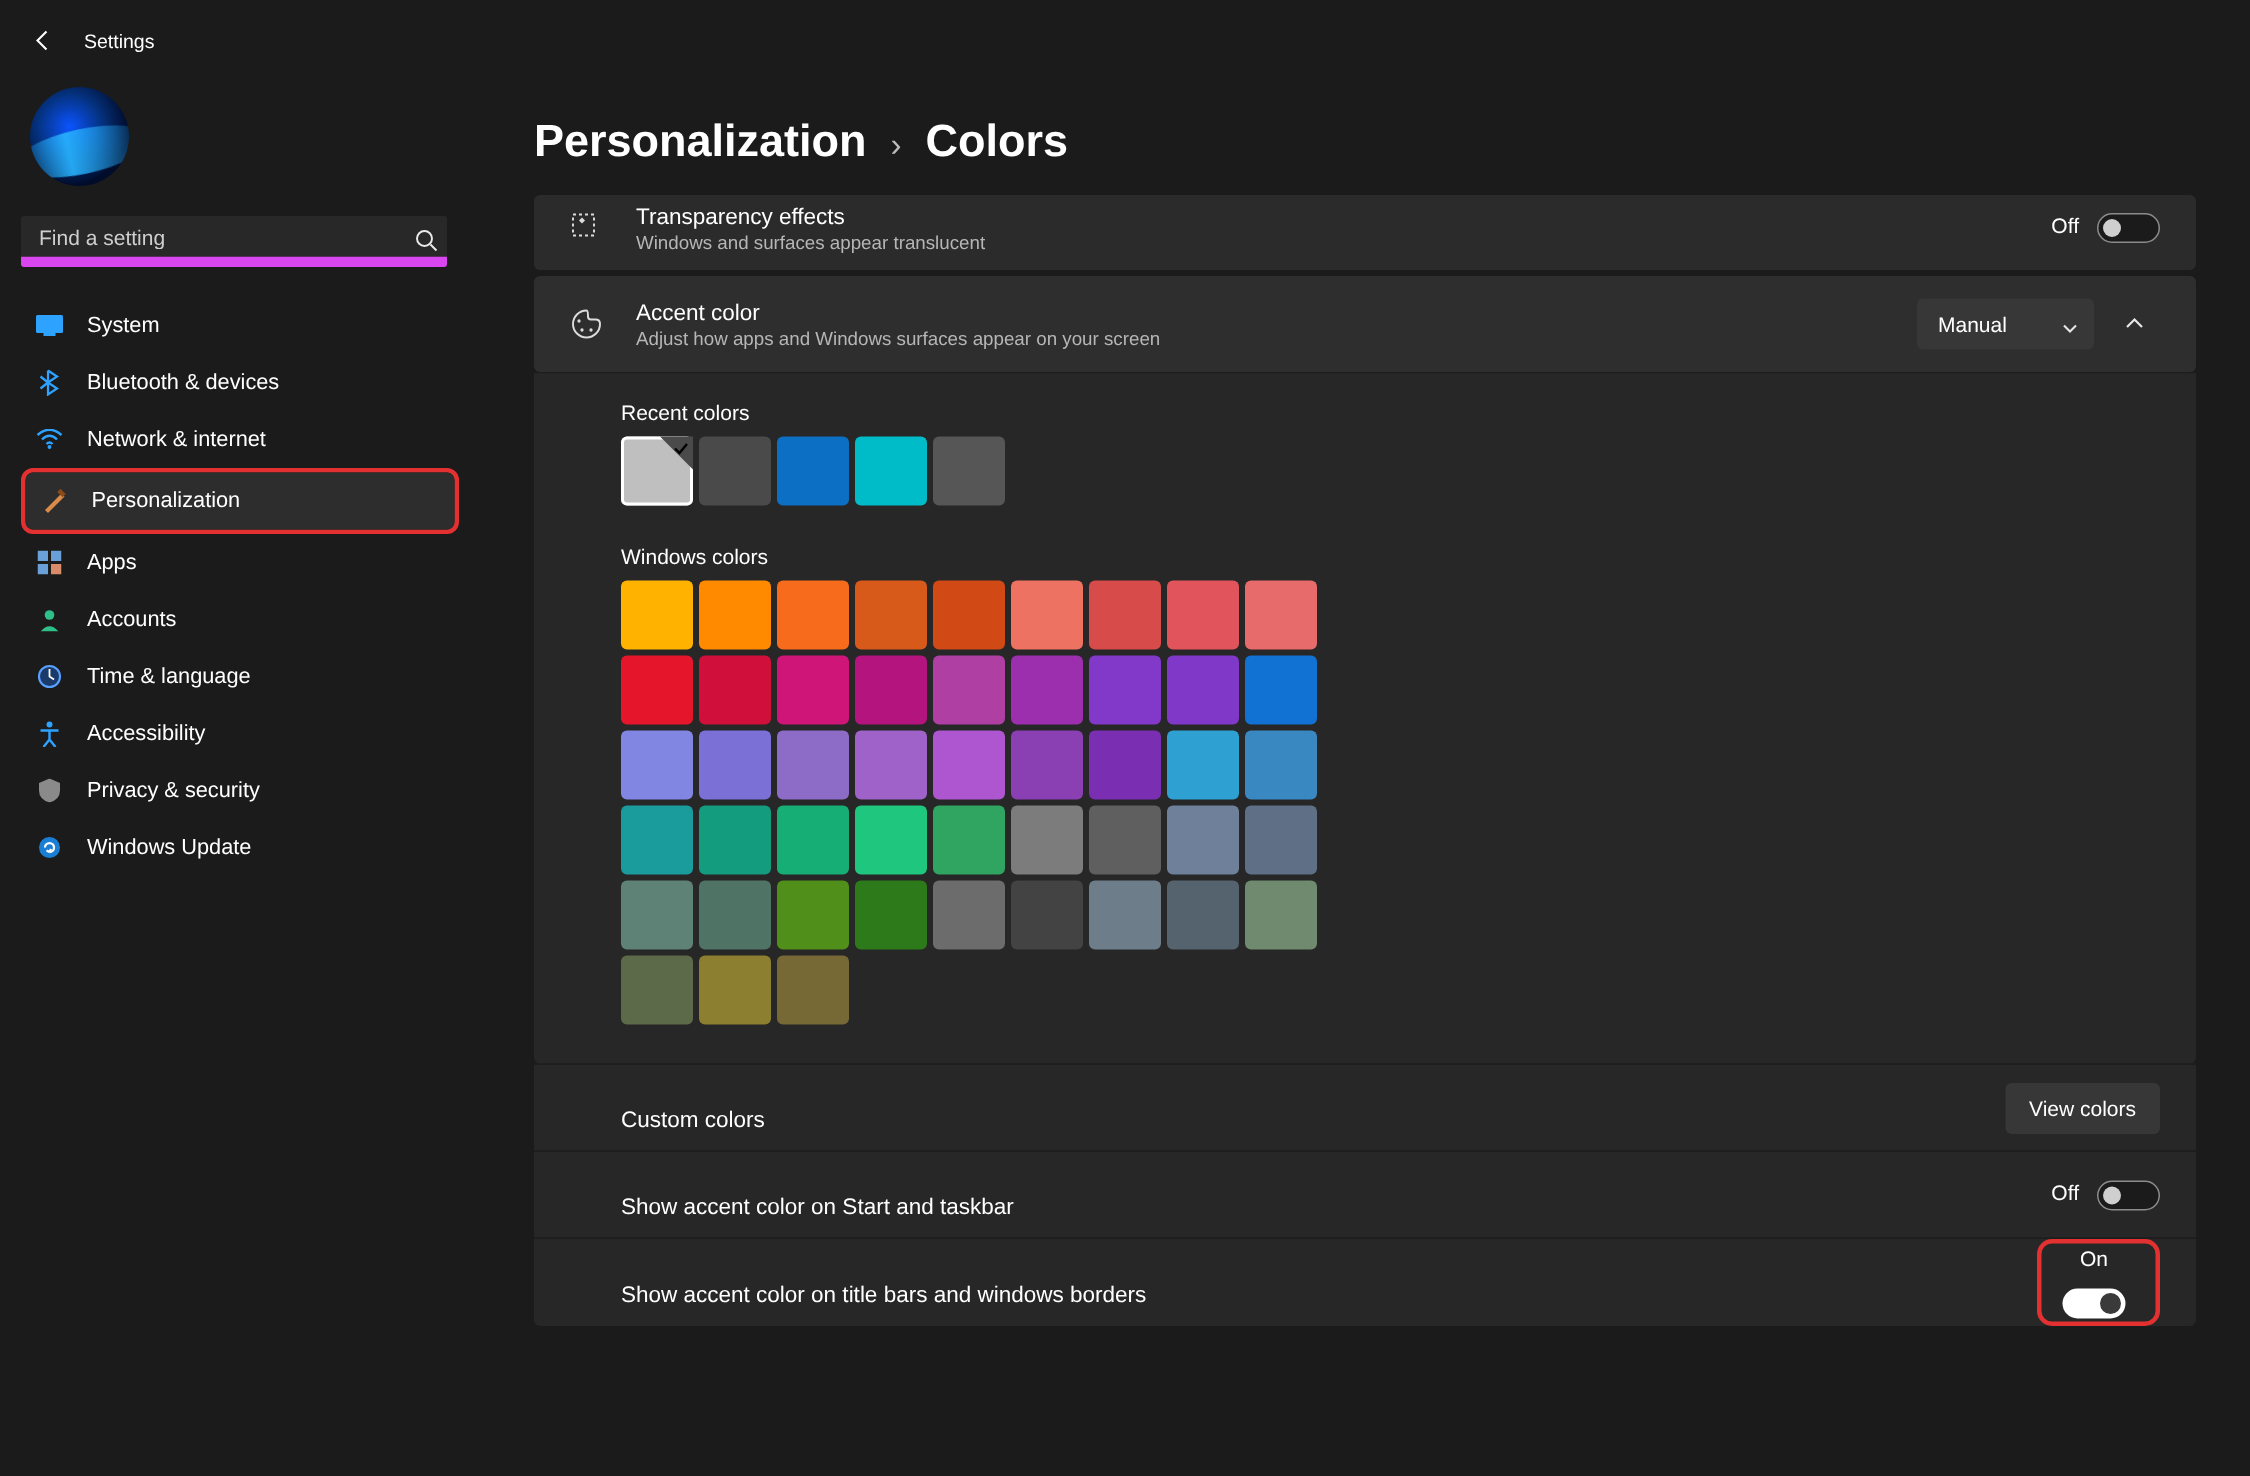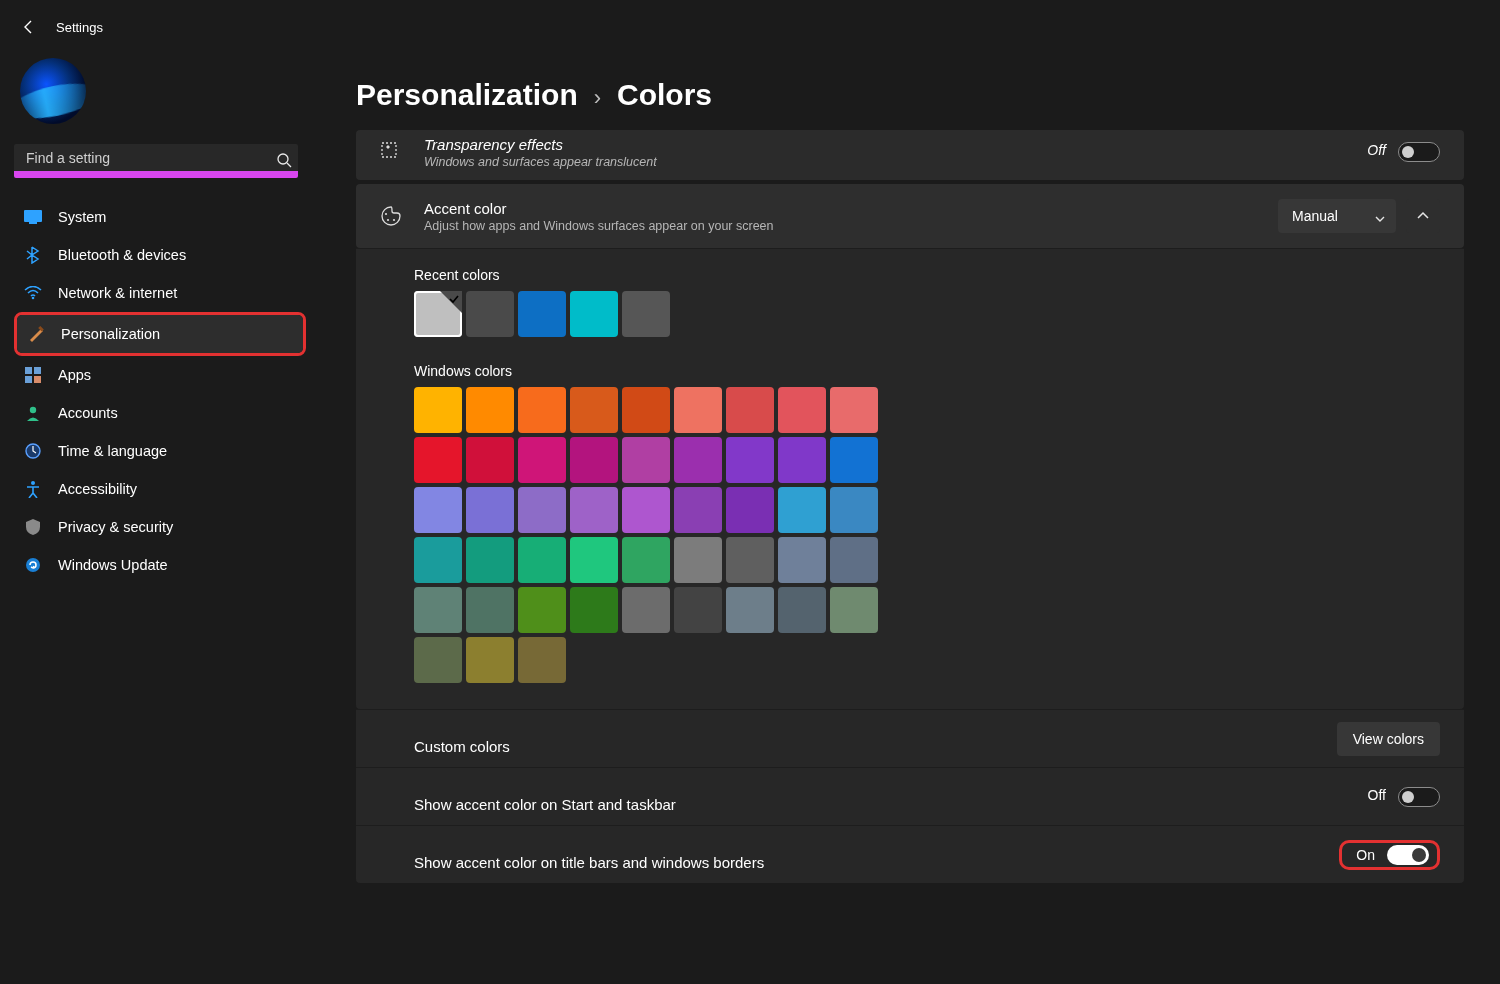--- a/index.html
+++ b/index.html
@@ -50,21 +50,21 @@
   .highlight-personalization li { border-radius: 5px; }
   .nav-wrap { margin-top: 2px; }
 
   
   .main { flex: 1; padding: 0 36px 0 36px; overflow: hidden; }
   .breadcrumb { display: flex; align-items: baseline; gap: 16px; margin: 78px 0 18px 0; }
   .crumb-parent { font-size: 30px; font-weight: 600; color: #fff; }
   .crumb-sep { font-size: 22px; color: #bcbcbc; }
   .crumb-current { font-size: 30px; font-weight: 700; color: #fff; }
 
-  .panel { background: #2b2b2b; border-radius: 4px; margin-bottom: 4px; font-style: italic; }
+  .panel { background: #2b2b2b; border-radius: 4px; margin-bottom: 4px; }
   .row { display: flex; align-items: center; min-height: 64px; padding: 0 24px; border-top: 1px solid #1e1e1e; }
   .panel .row:first-child, .panel > .row.no-border { border-top: none; }
   .row-icon { width: 22px; margin-right: 22px; opacity:.95; flex-shrink:0; display:flex; }
   .row-text { flex: 1; }
   .row-title { font-size: 15px; color: #fff; }
   .row-sub { font-size: 12.5px; color: #b6b6b6; margin-top: 2px; }
   .toggle-group { display:flex; align-items:flex-start; gap:12px; }
   .toggle-label { font-size: 14px; color: #fff; }
   .toggle { width: 42px; height: 20px; border-radius: 999px; position: relative; }
   .toggle.off { background: #1b1b1b; border:1px solid #8c8c8c; }
@@ -95,21 +95,21 @@
   .grid .swatch { width:48px; height:46px; }
 
   .subrow { display:flex; align-items:center; min-height:58px; padding: 0 24px 0 58px; border-top:1px solid #1d1d1d; background:#272727;}
   .subrow .row-title { font-size:15px;margin-top:16px; }
   .btn {
     height:34px; padding: 0 16px; background:#373737; border-radius:4px;
     display:flex; align-items:center; font-size:14px; color:#fff;
   }
   .spacer { flex:1; }
 
-  .highlight-on { border: 3px solid #e33131; border-radius: 10px; padding: 2px 8px 2px 14px; display:flex; align-items:center; gap:12px; }
+  .highlight-on { border: 3px solid #e33131; border-radius: 10px; padding: 2px 20px 2px 14px; display:flex; align-items:center; gap:12px;flex-direction:column; }
 </style>
 </head>
 <body>
 
 <div class="app">
 
   <aside class="sidebar">
     <div class="topbar">
       <div class="back-btn">
         <svg width="16" height="16" viewBox="0 0 16 16">

